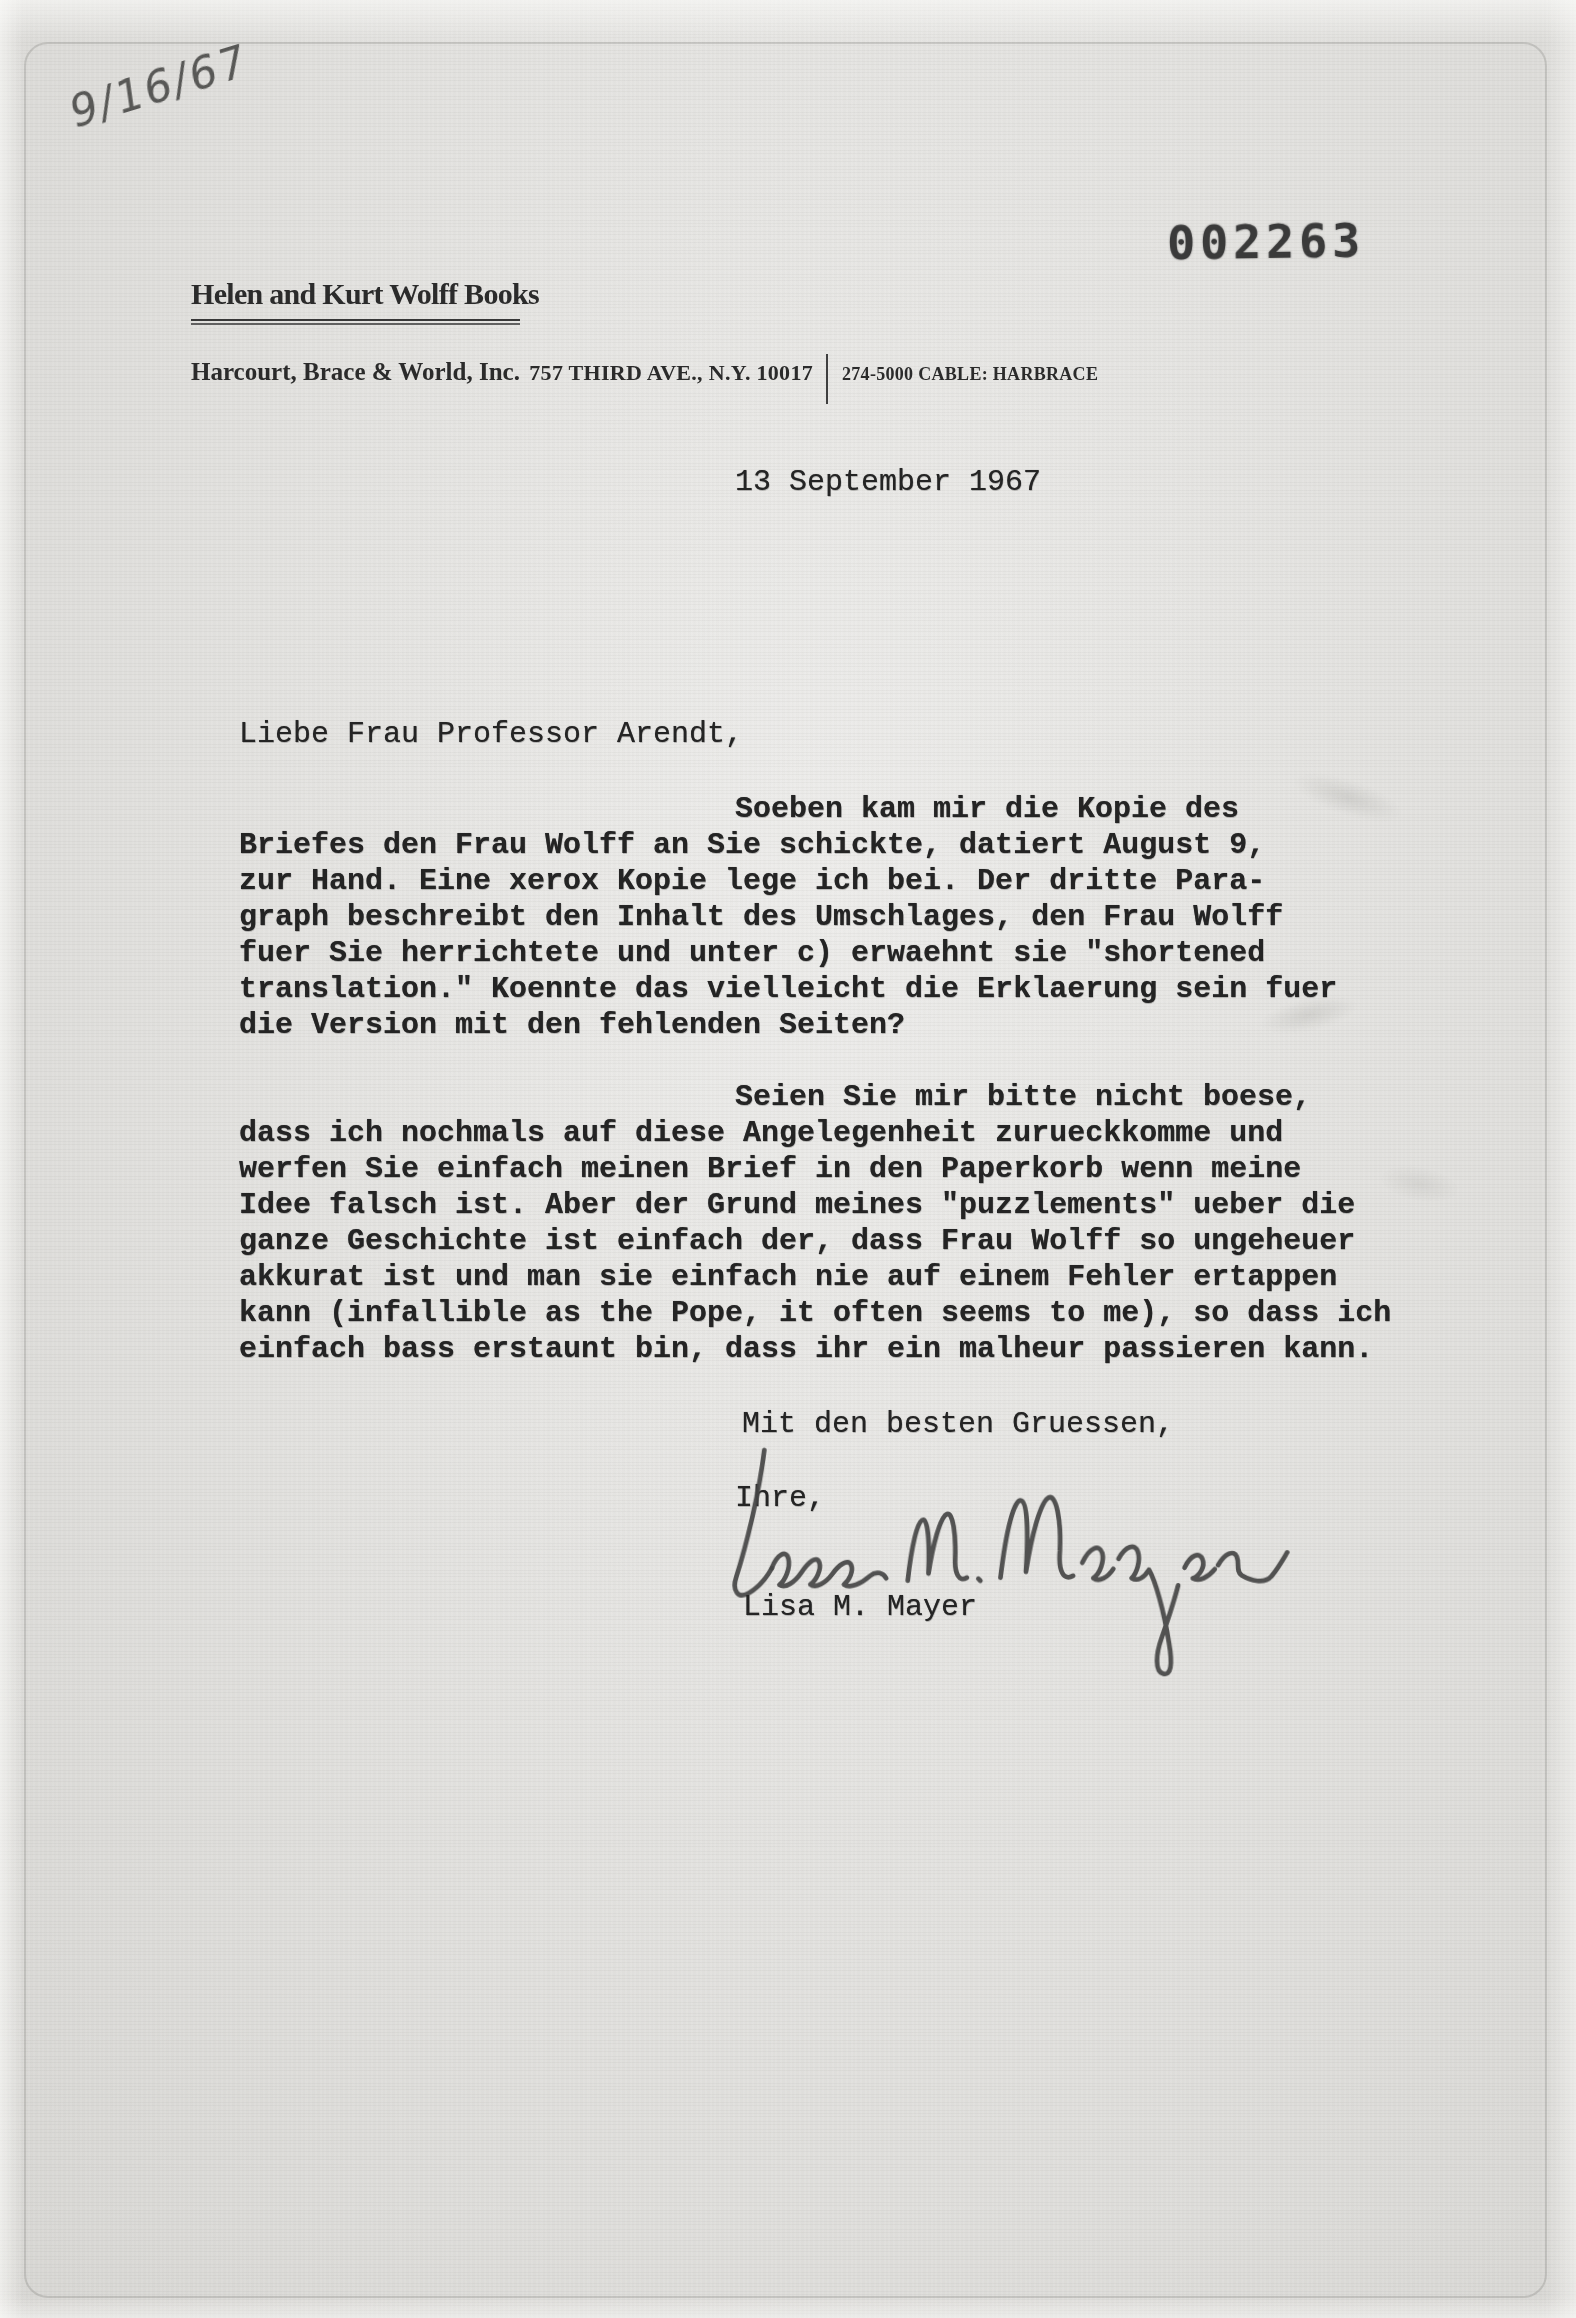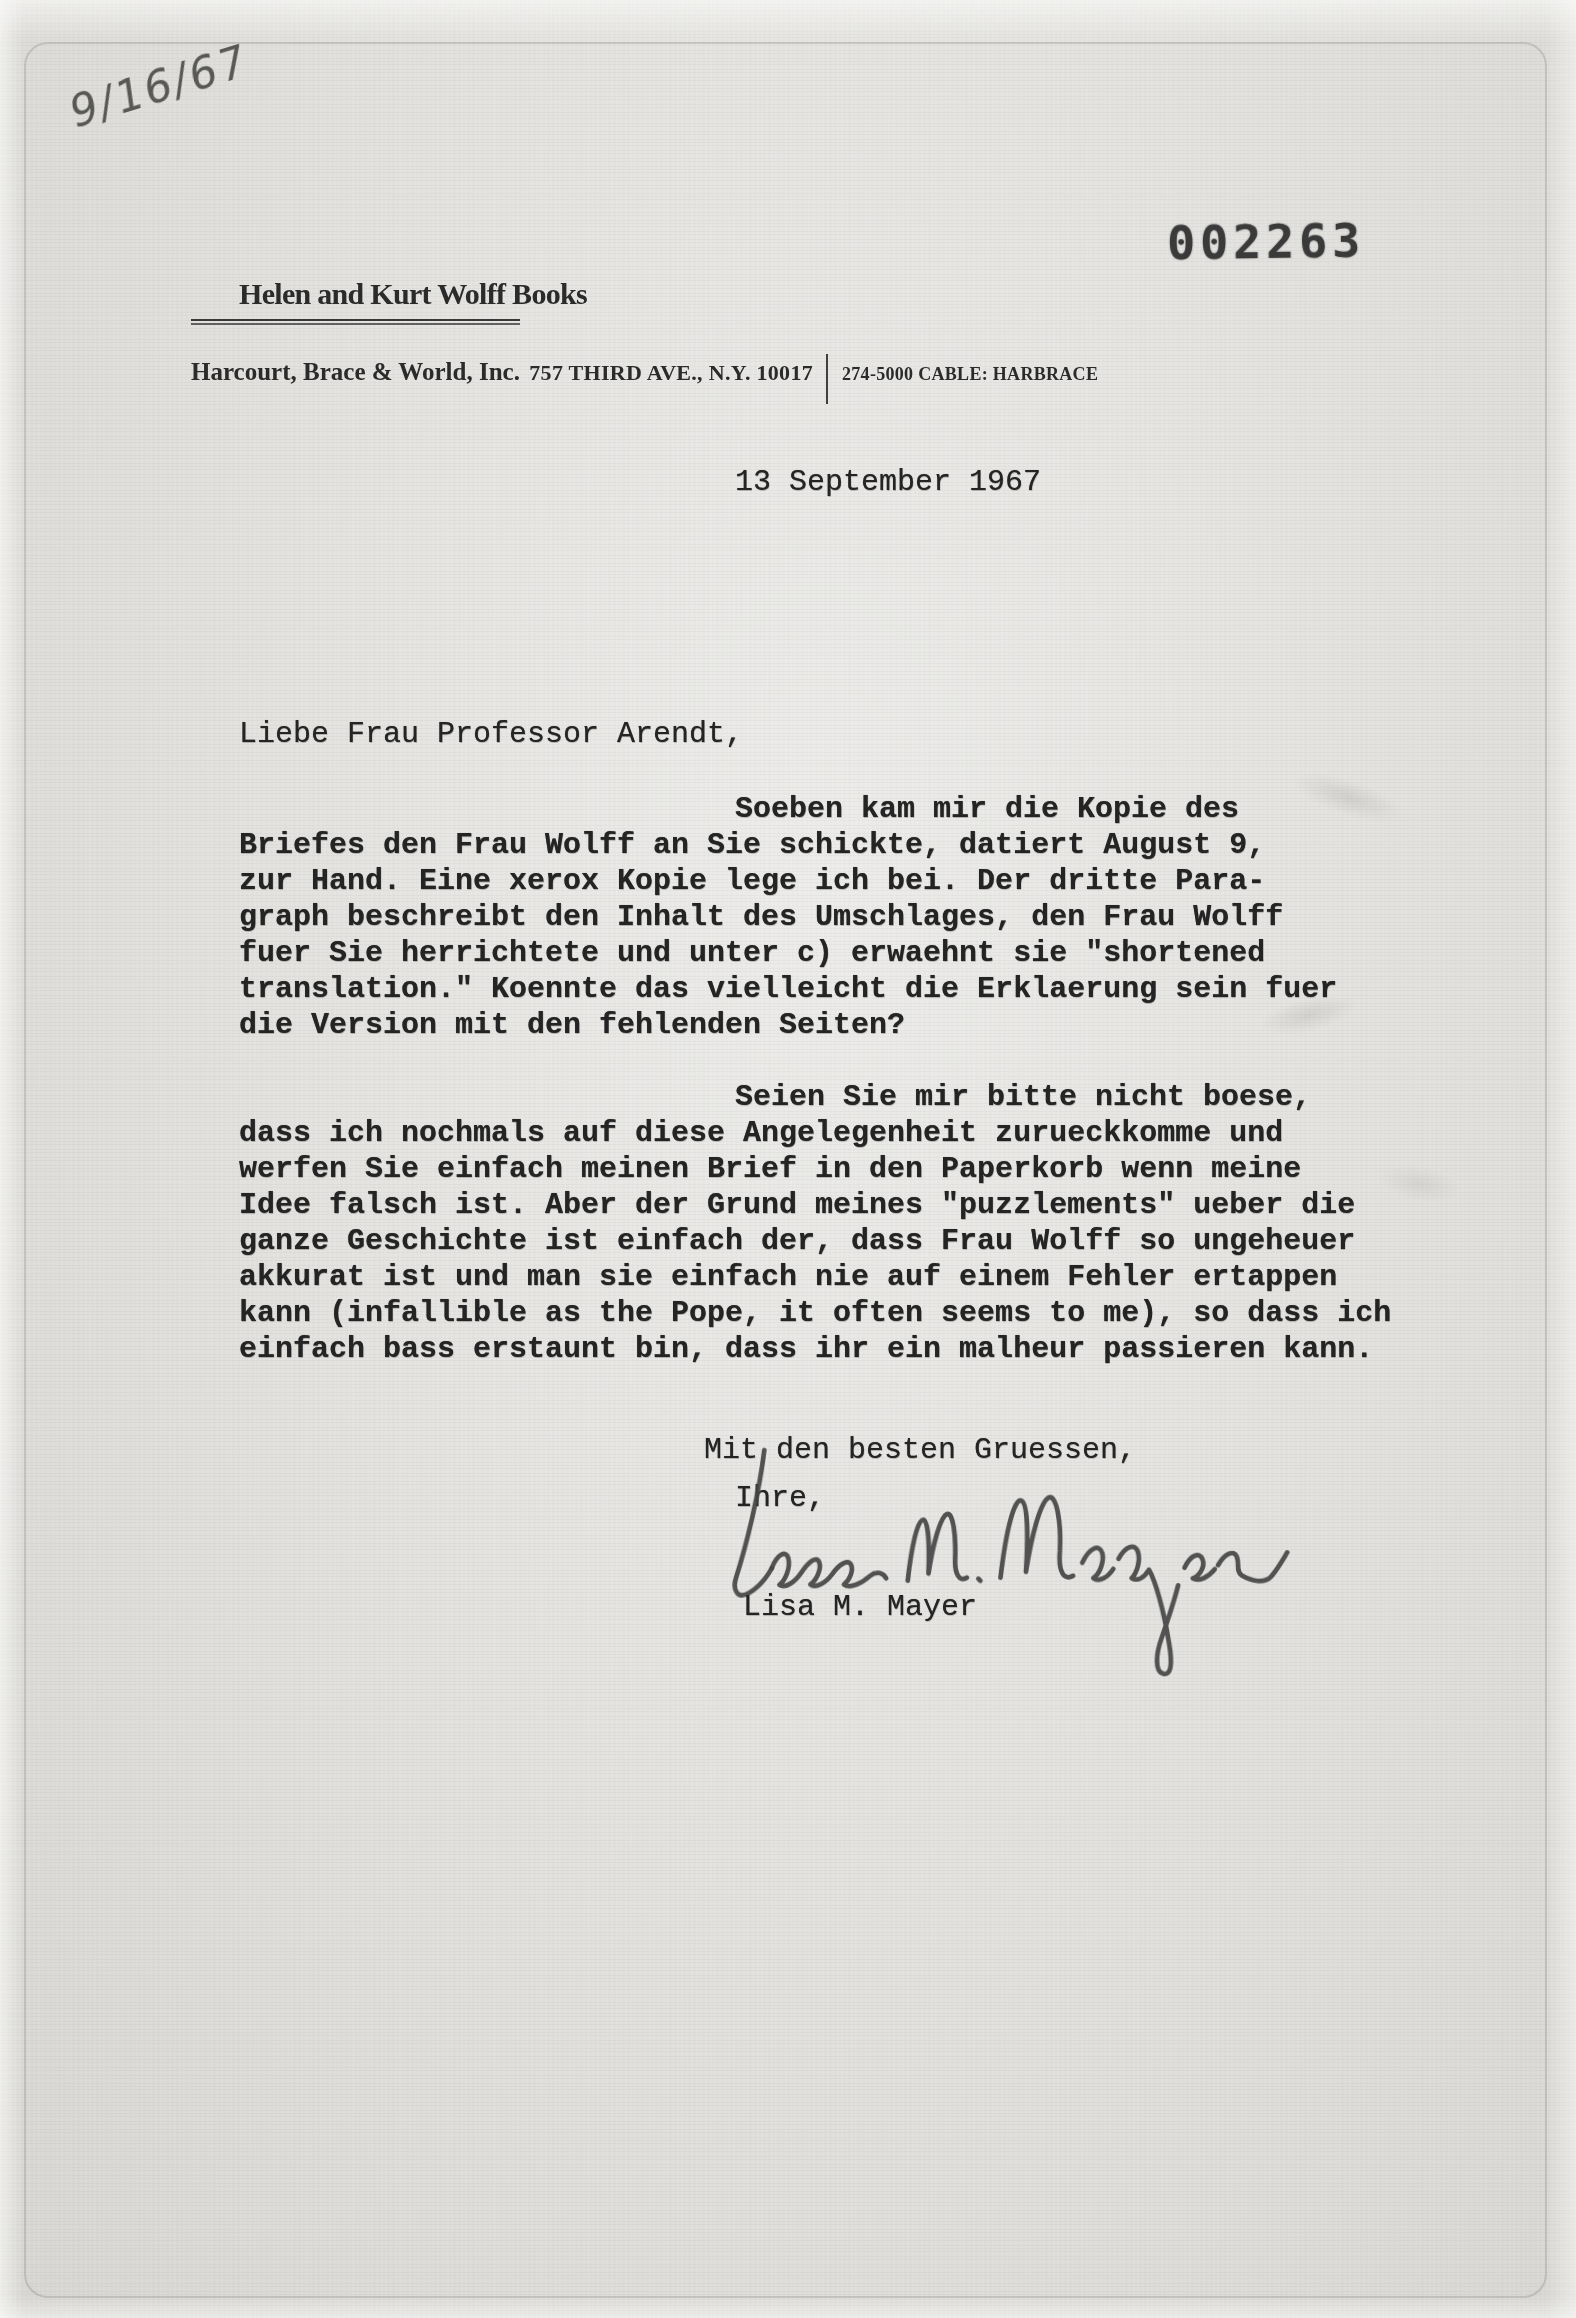--- a/index.html
+++ b/index.html
@@ -54,21 +54,21 @@
   }
 
   
   .letterhead {
     position:absolute; left:191px; top:277px;
     color:#2b2b2b;
     font-family:"Liberation Serif","DejaVu Serif",serif;
     filter:blur(0.2px);
     white-space:nowrap;
   }
-  .lh-imprint { font-size:30px; font-weight:700; letter-spacing:-0.7px; line-height:34px;margin-left:48px; }
+  .lh-imprint { font-size:30px; font-weight:700; letter-spacing:-0.7px; line-height:34px; }
   .lh-rule {
     width:329px; height:2px; margin-top:8px;
     border-top:2.7px solid #383838;
     border-bottom:2px solid rgba(74,74,74,0.85);
   }
   .lh-row { display:flex; align-items:baseline; margin-top:4.7px; }
   .lh-company { font-size:25px; font-weight:700; letter-spacing:0px; }
   .lh-address { font-size:22px; font-weight:700; letter-spacing:0.3px; margin-left:9.4px; }
   .lh-bar {
     width:2px; height:50px; background:#3f3f3f;
@@ -86,21 +86,21 @@
     text-shadow:0 0 0.7px rgba(30,30,30,0.55), 0.4px 0.5px 0.5px rgba(30,30,30,0.22);
     filter:blur(0.2px);
   }
   .date-line  { left:735px; top:464px; }
   .address    { left:239px;  top:534px; }
   .salutation { left:239px;  top:716px; }
   .para       { left:239px;font-weight:bold; }
   .para1      { top:791px; }
   .para2      { top:1079px; }
   .para .line:first-child { text-indent:496px; }
-  .closing    { left:704px; top:1406px;margin-top:26px; }
+  .closing    { left:742px; top:1406px; }
   .signoff    { left:735px; top:1480px; }
   .typed-name { left:743px; top:1589px; }
 
   
   .signature {
     position:absolute; left:706px; top:1439px;
     filter:blur(0.3px);
     transform:rotate(-1deg);
   }
   .signature path { fill:none; stroke:#454545; stroke-width:7; stroke-linecap:round; stroke-linejoin:round; opacity:0.92; }

